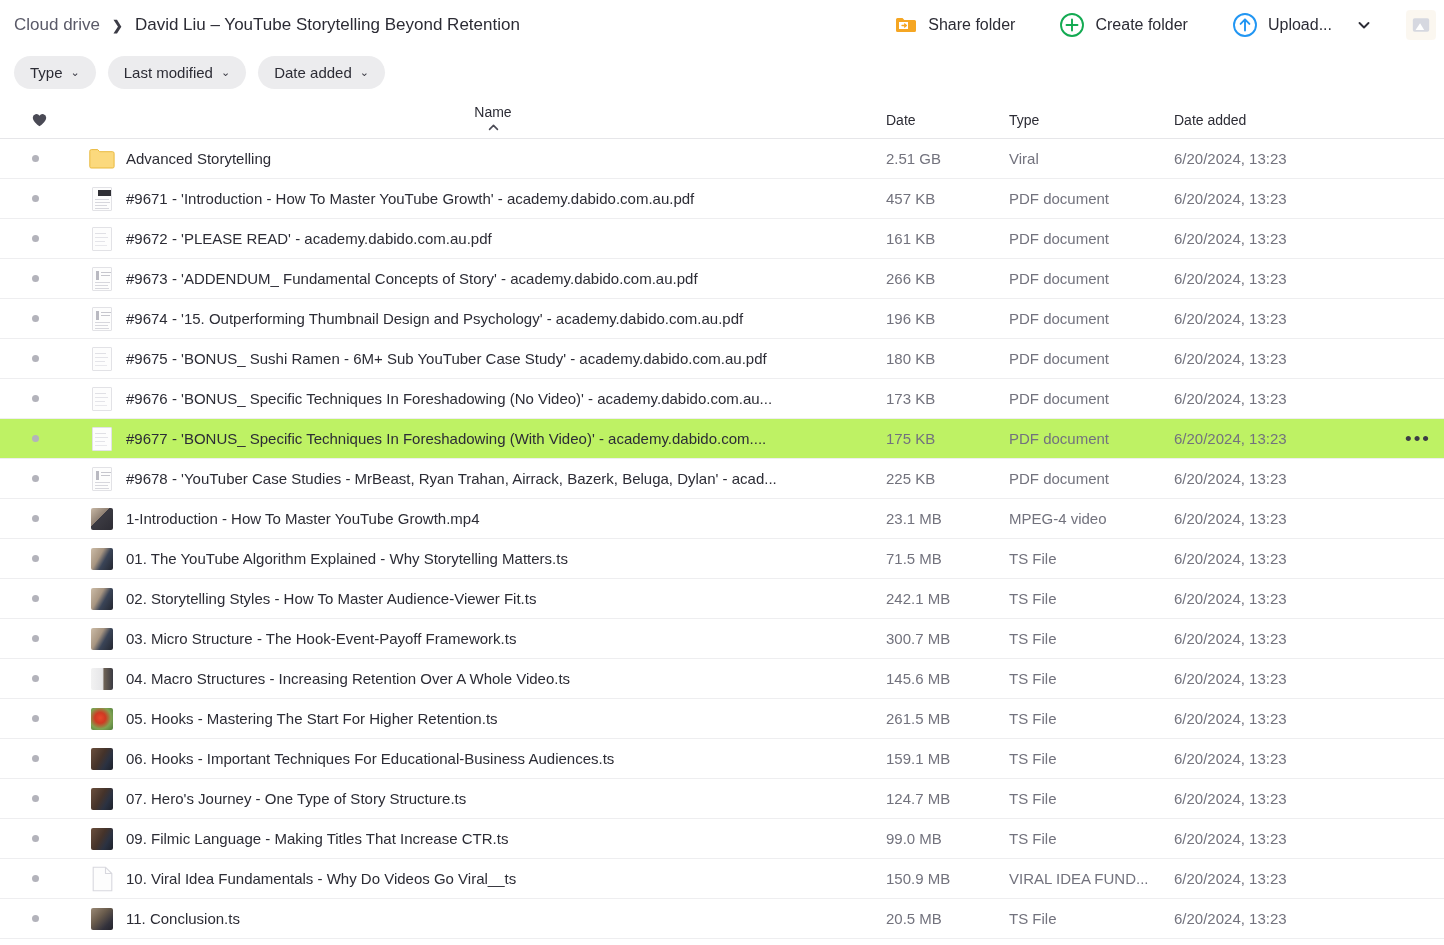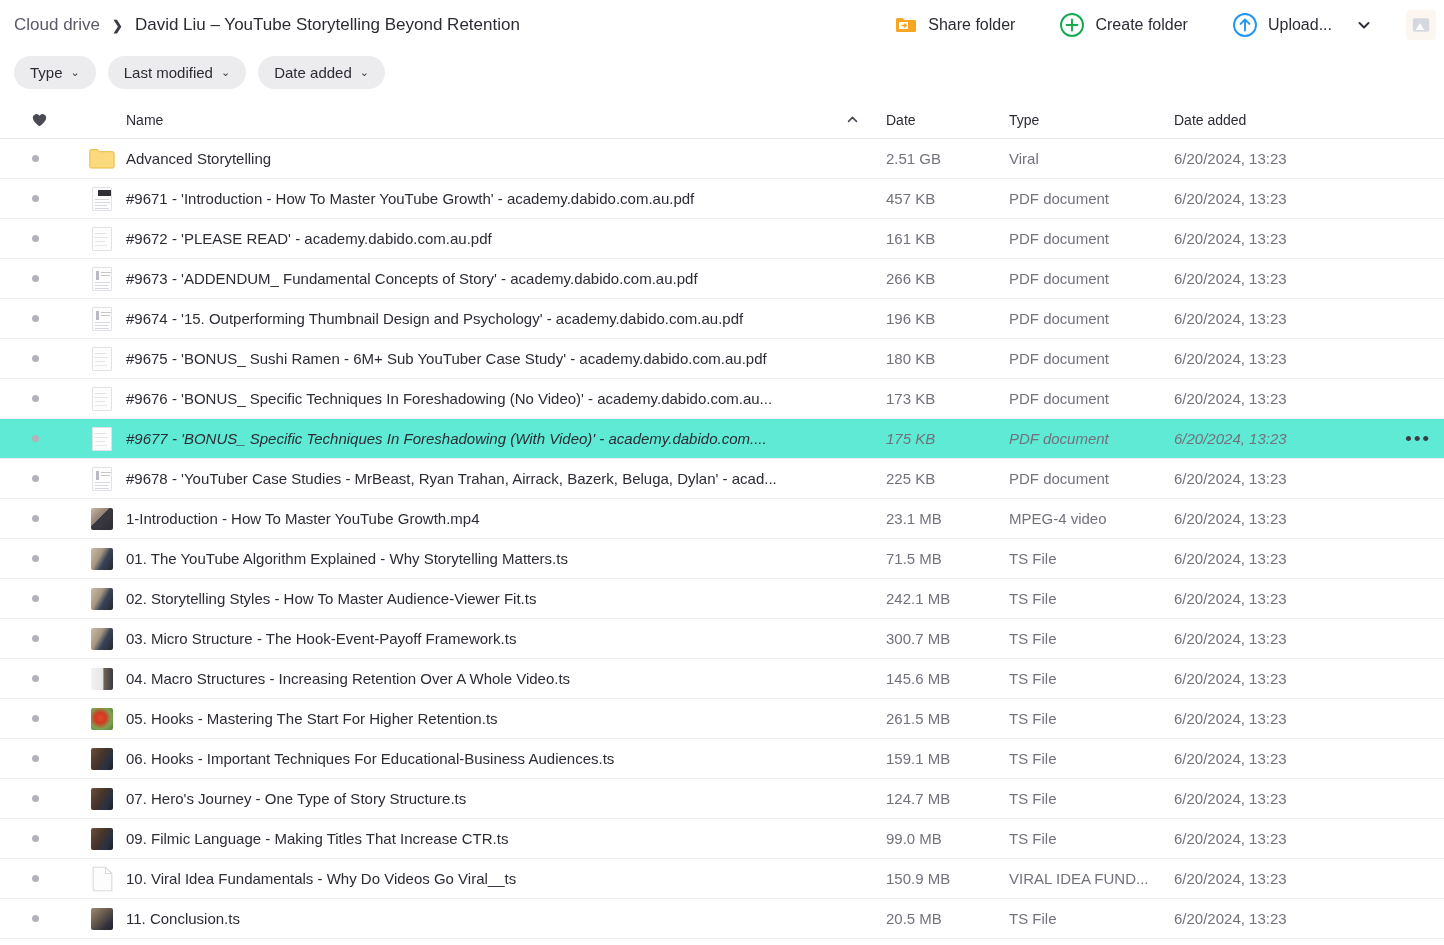--- a/index.html
+++ b/index.html
@@ -136,31 +136,31 @@
 
   .row {
     display: flex;
     align-items: center;
     height: 40px;
     border-bottom: 1px solid #eeeef0;
     font-size: 15px;
     cursor: default;
     position: relative;
   }
-  .row.hovered { background: #5eead4; font-style: italic; }
+  .row.hovered { background: #bef264; }
 
   .c-fav   { width: 78px; flex: 0 0 78px; display: flex; align-items: center; justify-content: flex-start; padding-left: 32px; }
   .c-icon  { width: 48px; flex: 0 0 48px; display: flex; align-items: center; justify-content: center; }
   .c-name  { flex: 1 1 auto; min-width: 0; overflow: hidden; white-space: nowrap; text-overflow: ellipsis; padding-right: 12px; color: #2c2c35; }
   .c-size  { width: 123px; flex: 0 0 123px; color: #72727d; }
   .c-type  { width: 165px; flex: 0 0 165px; color: #72727d; overflow: hidden; white-space: nowrap; text-overflow: ellipsis; padding-right: 12px; }
   .c-date  { width: 218px; flex: 0 0 218px; color: #72727d; }
   .c-menu  { width: 52px; flex: 0 0 52px; display: flex; align-items: center; justify-content: center; }
 
-  .thead .c-name { color: #2c2c35; display: flex; align-items: center; justify-content: space-between; padding-right: 26px;}
+  .thead .c-name { color: #2c2c35; display: flex; align-items: center; justify-content: space-between; padding-right: 26px; flex-direction: column;}
   .thead .c-size, .thead .c-type, .thead .c-date { color: #2c2c35; }
 
   .fav-dot {
     width: 7px; height: 7px; border-radius: 50%;
     background: #b3b3bb;
     display: block;
   }
 
   .dots-menu {
     letter-spacing: 2px;

